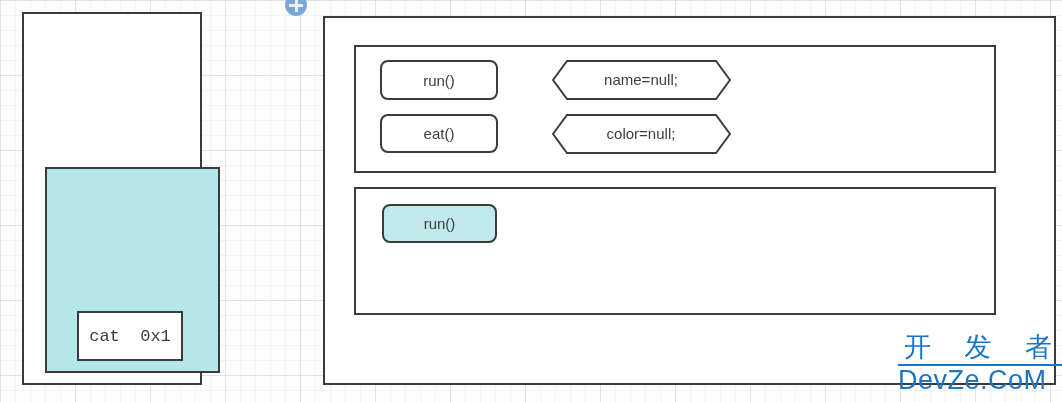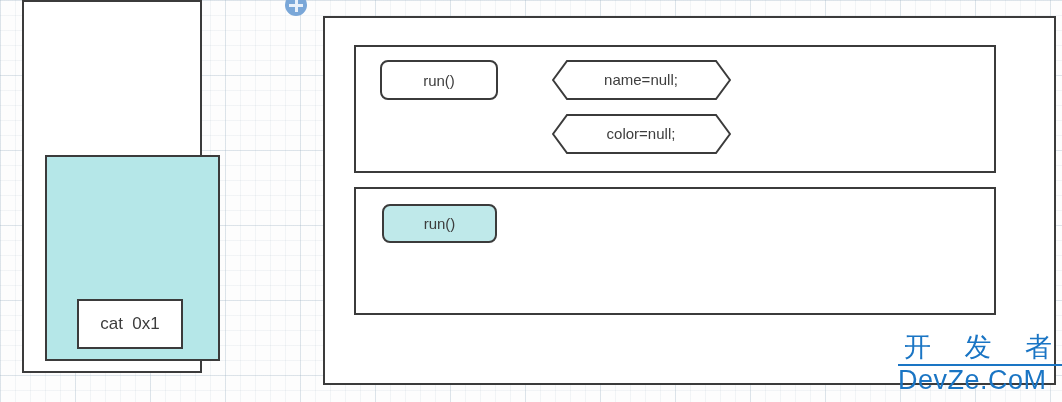--- a/index.html
+++ b/index.html
@@ -16,21 +16,21 @@
       linear-gradient(to right, rgba(165,185,200,0.13) 1px, transparent 1px),
       linear-gradient(to bottom, rgba(165,185,200,0.13) 1px, transparent 1px);
     background-size: 75px 75px, 75px 75px, 15px 15px, 15px 15px;
   }
   .shape { position: absolute; border: 2px solid #3b3b3b; background: #ffffff; }
   .label-center {
     display: flex; align-items: center; justify-content: center;
     font-size: 15px; white-space: pre;
   }
   
-  .heap-panel   { left: 22px;  top: 0;  width: 180px; height: 373px; }
+  .heap-panel   { left: 22px;  top: 12px;  width: 180px; height: 373px; font-family: Liberation Mono, monospace; }
   .object-region{ left: 21px;  top: 153px; width: 175px; height: 206px; background: #b5e7e8; }
   .object-label { left: 30px;  top: 142px; width: 106px; height: 50px; font-size: 17px; }
   
   .class-panel  { left: 285px; top: 16px;  width: 733px; height: 369px; margin-left: 38px; }
   .method-area  { left: 29px;  top: 27px;  width: 642px; height: 128px; }
   .stack-area   { left: 29px;  top: 169px; width: 642px; height: 128px; }
   .rounded      { border-radius: 8px; }
   .method-run   { left: 24px;  top: 13px;  width: 118px; height: 40px; }
   .method-eat   { left: 24px;  top: 67px;  width: 118px; height: 39px; }
   .hexagon      { position: absolute; border: none; background: transparent; }
@@ -69,20 +69,21 @@
 <div class="shape heap-panel">
   <div class="shape object-region">
     <div class="shape object-label label-center">cat  0x1</div>
   </div>
 </div>
 
 <div class="shape class-panel">
 
   <div class="shape method-area">
     <div class="shape rounded method-run label-center">run()</div>
+    <div class="shape rounded method-eat label-center">eat()</div>
 
     <svg class="hexagon hex-name" width="179" height="40">
       <polygon points="15,1 164,1 178,20 164,39 15,39 1,20" fill="#ffffff" stroke="#3b3b3b" stroke-width="2"></polygon>
       <text x="89" y="25" text-anchor="middle">name=null;</text>
     </svg>
 
     <svg class="hexagon hex-color" width="179" height="40">
       <polygon points="15,1 164,1 178,20 164,39 15,39 1,20" fill="#ffffff" stroke="#3b3b3b" stroke-width="2"></polygon>
       <text x="89" y="25" text-anchor="middle">color=null;</text>
     </svg>

